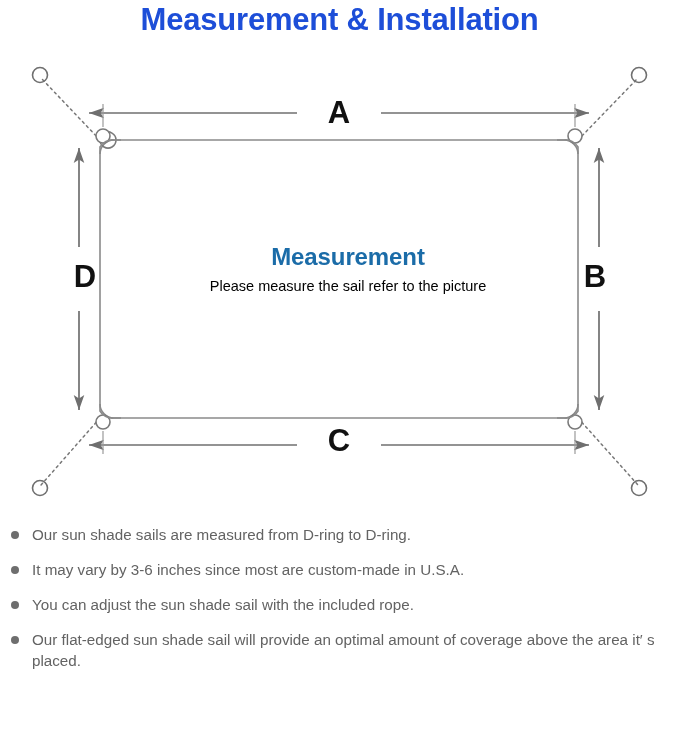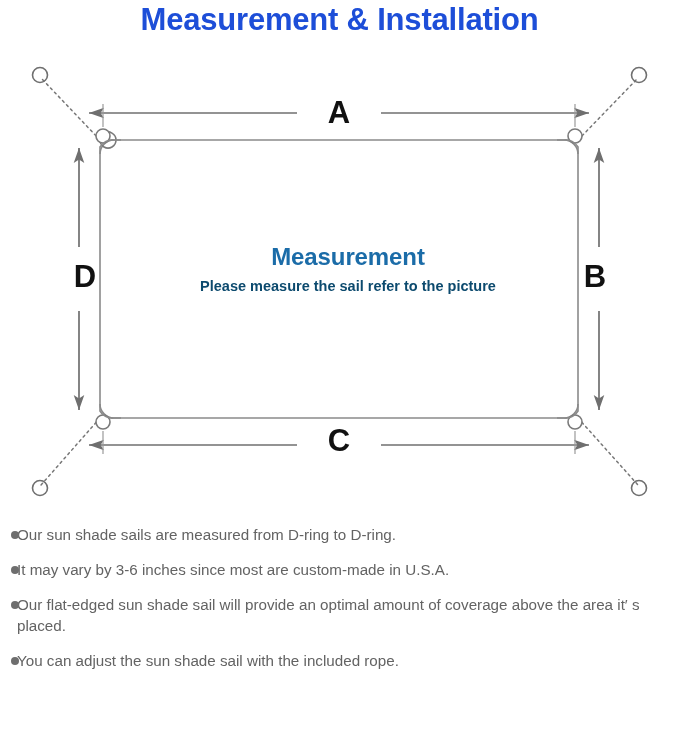--- a/index.html
+++ b/index.html
@@ -75,35 +75,35 @@
   #center-heading {
     font-size: 24px;
     font-weight: bold;
     color: #1B6CA8;
     line-height: 30px;
     letter-spacing: -0.1px;
   }
   #center-subtitle {
     margin-top: 5px;
     font-size: 14.5px;
-    font-weight: bold;
-    color: #0c4a6e;
+    font-weight: normal;
+    color: #000000;
     line-height: 19px;
   }
 
   
   #notes-list {
     position: absolute;
     left: 0;
     top: 524px;
     width: 679px;
   }
   .note-item {
     position: relative;
-    padding-left: 17px;
+    padding-left: 32px;
     padding-right: 6px;
     margin-bottom: 14px;
     color: #636363;
     font-size: 15.2px;
     line-height: 21px;
   }
   .note-bullet {
     position: absolute;
     left: 11px;
     top: 7px;
@@ -203,19 +203,19 @@
   <div class="note-item">
     <span class="note-bullet"></span>
     <span class="note-text">Our sun shade sails are measured from D-ring to D-ring.</span>
   </div>
   <div class="note-item">
     <span class="note-bullet"></span>
     <span class="note-text">It may vary by 3-6 inches since most are custom-made in U.S.A.</span>
   </div>
   <div class="note-item">
     <span class="note-bullet"></span>
+    <span class="note-text">You can adjust the sun shade sail with the included rope.</span>
+  </div>
+  <div class="note-item">
+    <span class="note-bullet"></span>
     <span class="note-text">Our flat-edged sun shade sail will provide an optimal amount of coverage above the area it′ s placed.</span>
   </div>
-  <div class="note-item">
-    <span class="note-bullet"></span>
-    <span class="note-text">You can adjust the sun shade sail with the included rope.</span>
-  </div>
 </div>
 
 </body></html>

